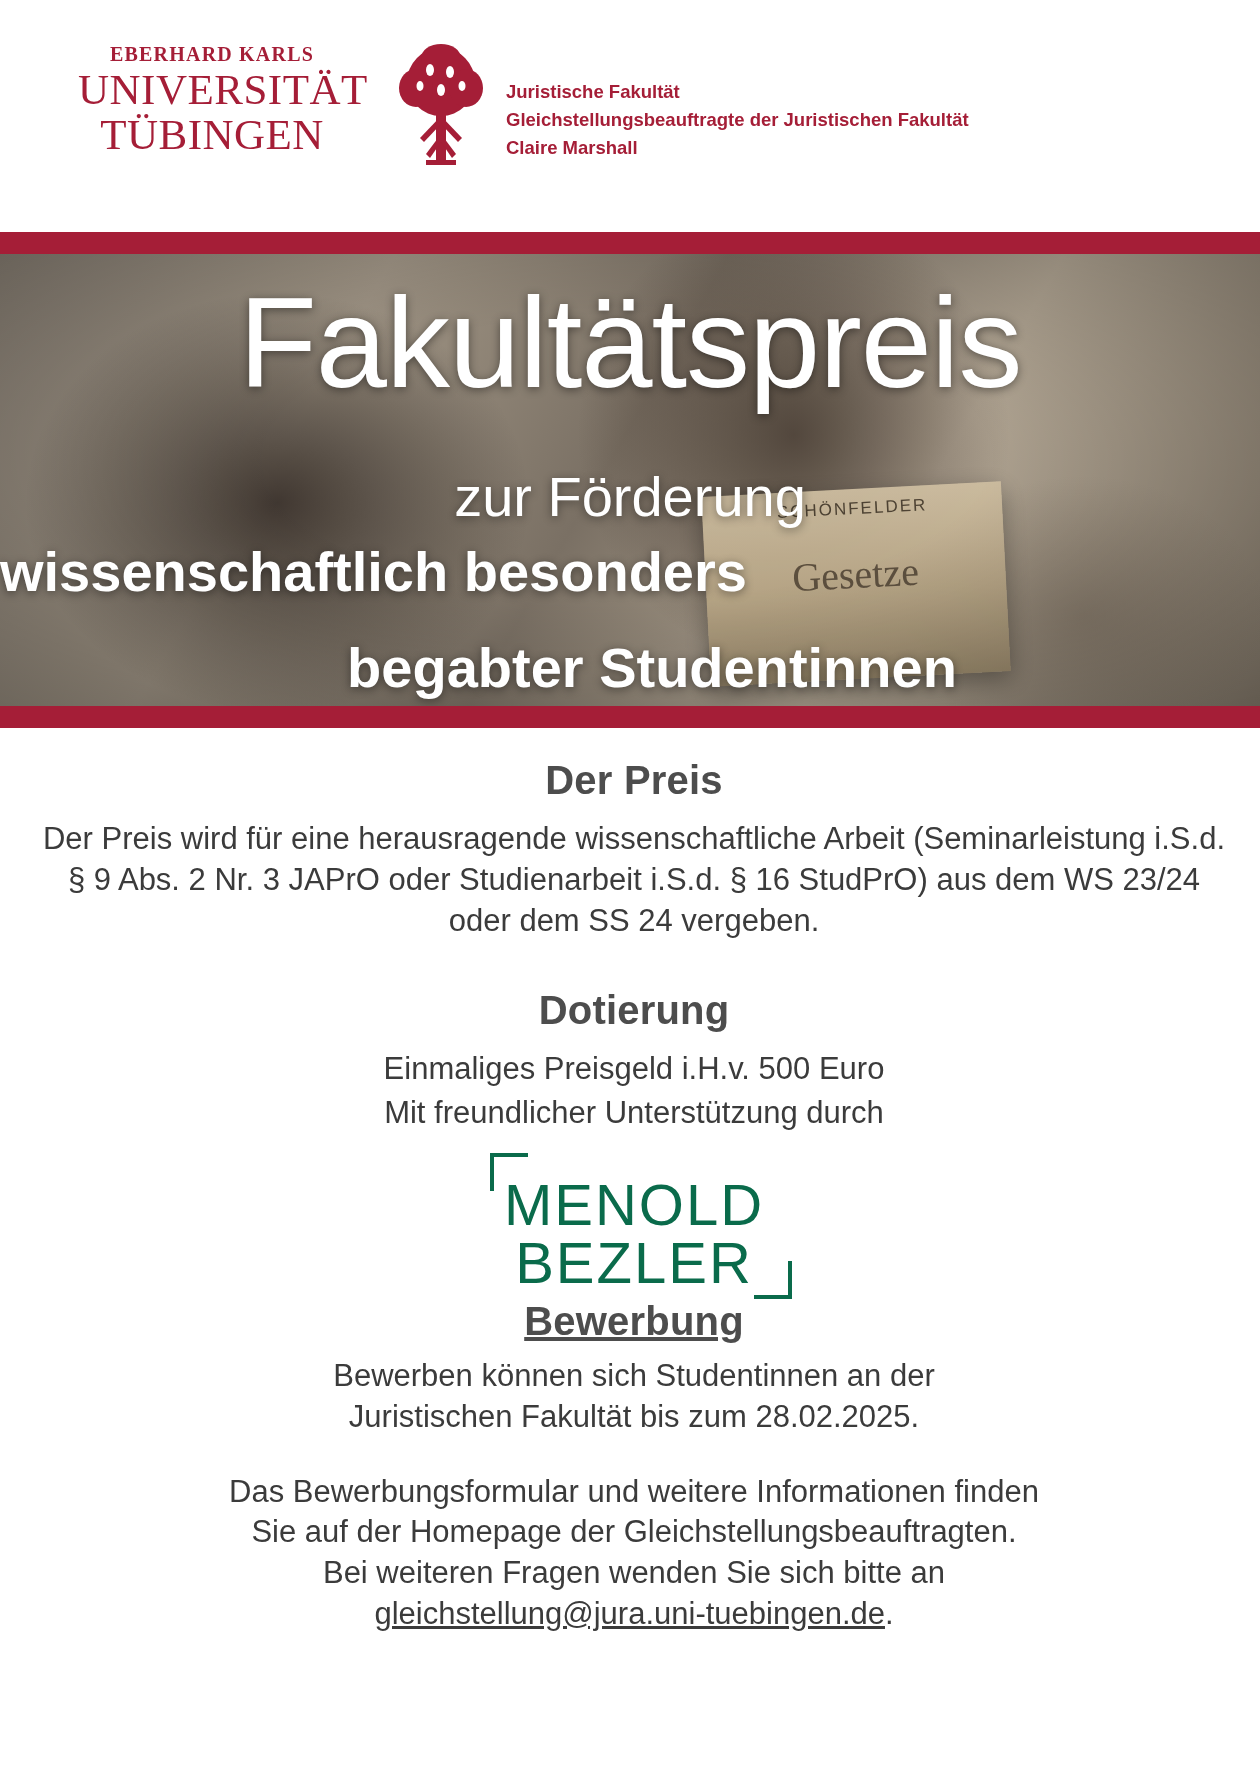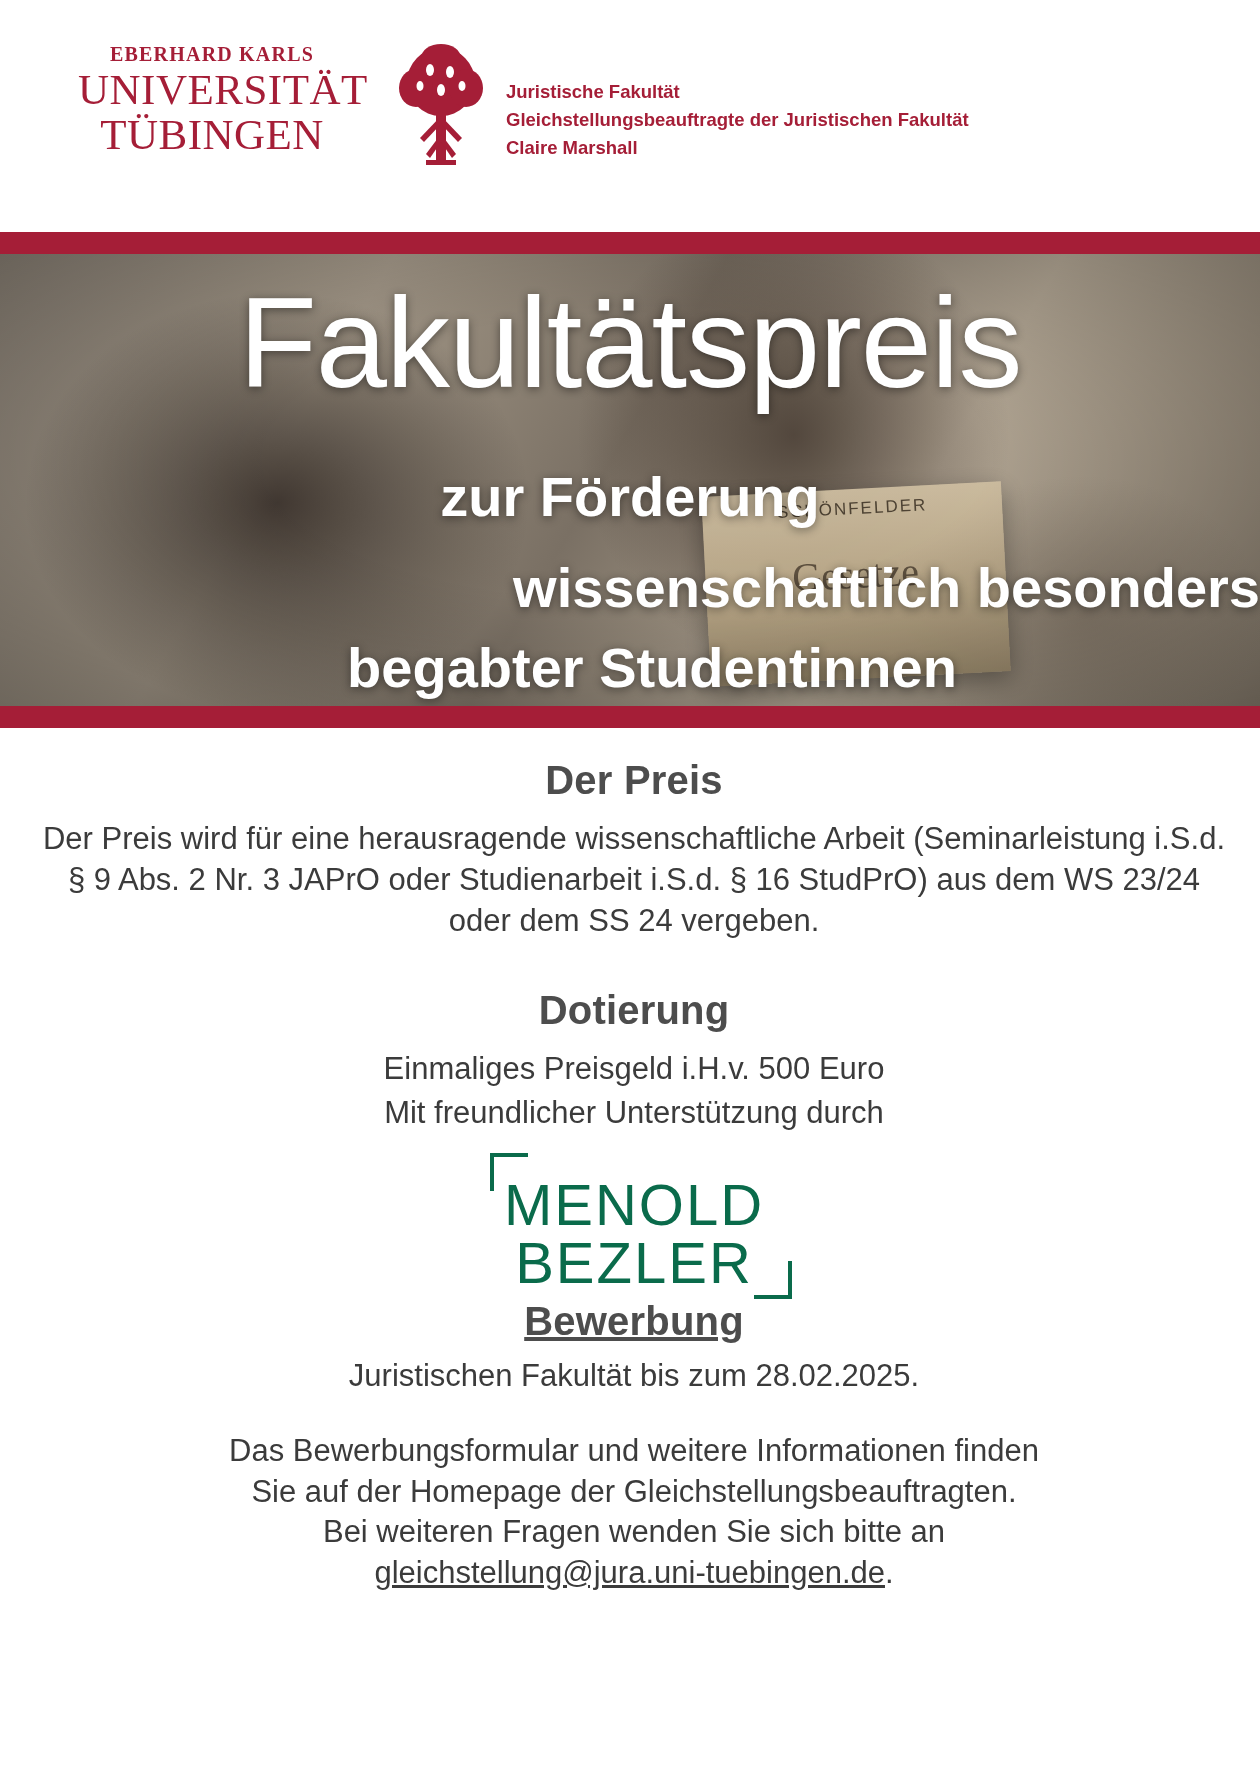--- a/index.html
+++ b/index.html
@@ -143,28 +143,28 @@
     letter-spacing: -1px;
     line-height: 1.05;
   }
   .banner .t-sub1 {
     position: absolute;
     top: 210px;
     left: 0;
     right: 0;
     text-align: center;
     font-size: 56px;
-    font-weight: 700;
+    font-weight: 400;
   }
   .banner .t-sub2 {
     position: absolute;
-    top: 301px;
-    left: 0;
-    right: 0;
-    text-align: right;
+    top: 285px;
+    left: 0;
+    right: 0;
+    text-align: left;
     font-size: 56px;
     font-weight: 700;
   }
   .banner .t-sub3 {
     position: absolute;
     top: 381px;
     left: 0;
     right: 0;
     text-align: center;
     font-size: 56px;
@@ -318,20 +318,21 @@
     <div class="sponsor">
       <span class="corner-tl"></span>
       <span class="corner-br"></span>
       <div class="word w1">MENOLD</div>
       <div class="word w2">BEZLER</div>
     </div>
   </section>
 
   <section class="block-bewerbung">
     <h2 class="section">Bewerbung</h2>
+    <p class="para">Bewerben können sich Studentinnen an der</p>
     <p class="para">Juristischen Fakultät bis zum 28.02.2025.</p>
     <div class="gap"></div>
     <p class="para">Das Bewerbungsformular und weitere Informationen finden</p>
     <p class="para">Sie auf der Homepage der Gleichstellungsbeauftragten.</p>
     <p class="para">Bei weiteren Fragen wenden Sie sich bitte an</p>
     <p class="para"><a class="mailto" href="#">gleichstellung@jura.uni-tuebingen.de</a><span>.</span></p>
   </section>
 
 </div>
 

